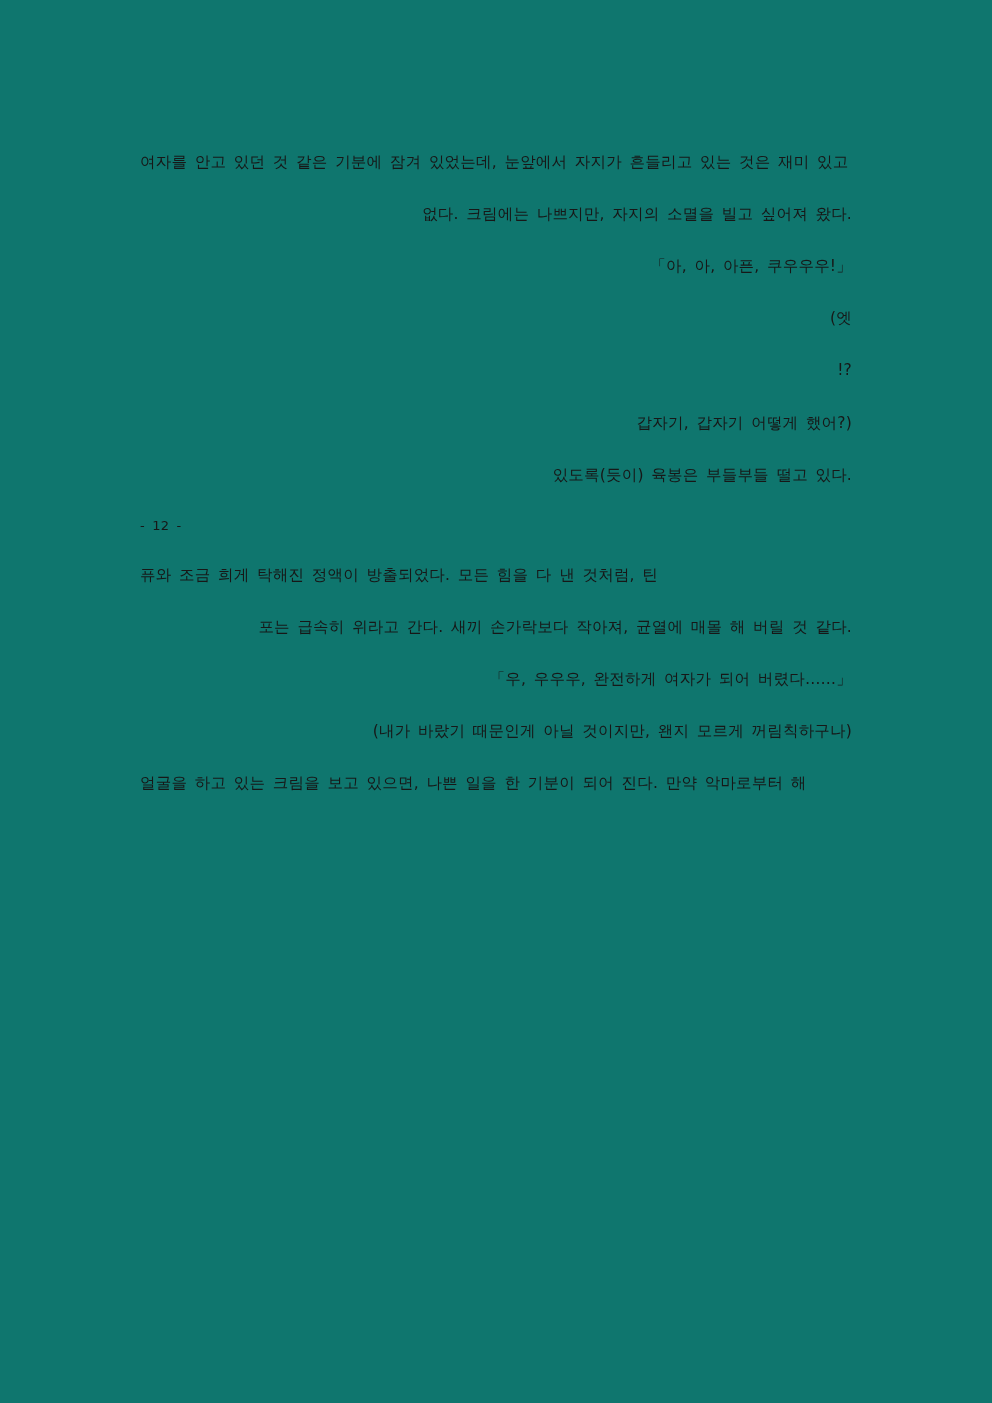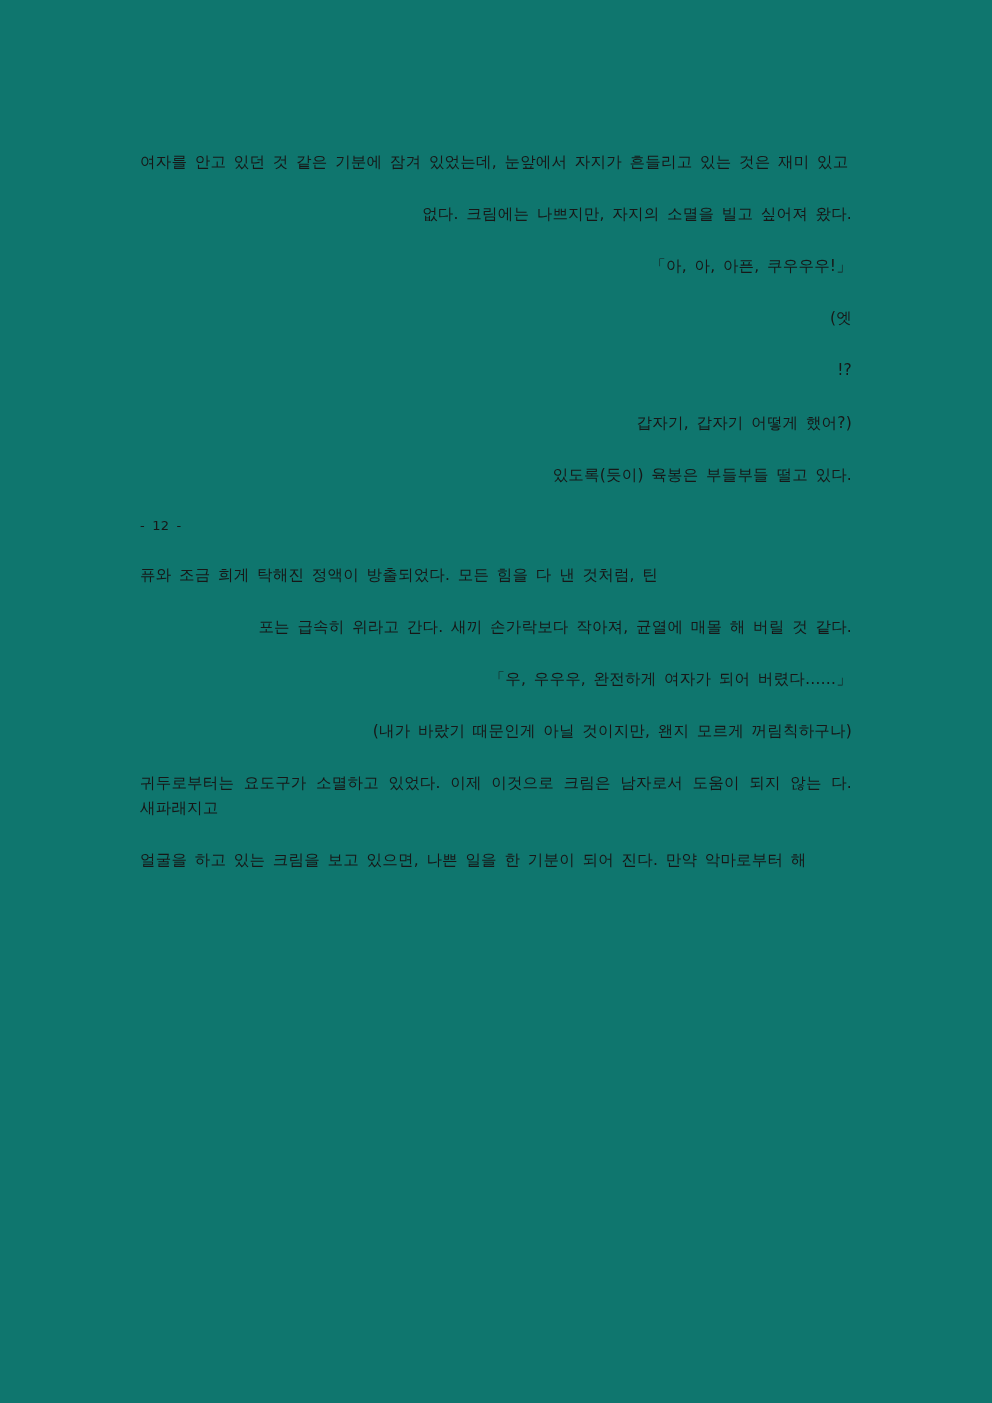--- a/index.html
+++ b/index.html
@@ -61,17 +61,16 @@
     <p class="para nojust">!?</p>
     <p class="para nojust">갑자기, 갑자기 어떻게 했어?)</p>
     <p class="para nojust">있도록(듯이) 육봉은 부들부들 떨고 있다.</p>
 
     <p class="page-number">-  12  -</p>
 
     <p class="para">퓨와 조금 희게 탁해진 정액이 방출되었다. 모든 힘을 다 낸 것처럼, 틴</p>
     <p class="para nojust">포는 급속히 위라고 간다. 새끼 손가락보다 작아져, 균열에 매몰 해 버릴 것 같다.</p>
     <p class="para nojust">「우, 우우우, 완전하게 여자가 되어 버렸다……」</p>
     <p class="para nojust">(내가 바랐기 때문인게 아닐 것이지만, 왠지 모르게 꺼림칙하구나)</p>
-    <p class="para">귀두로부터는 요도구가 소멸하고 있었다. 이제 이것으로 크림은 남자로서 도움이 되지 않는 다. 새파래지고</p>
     <p class="para">얼굴을 하고 있는 크림을 보고 있으면, 나쁜 일을 한 기분이 되어 진다. 만약 악마로부터 해</p>
 
   </div>
 </div>
 
 </body></html>

